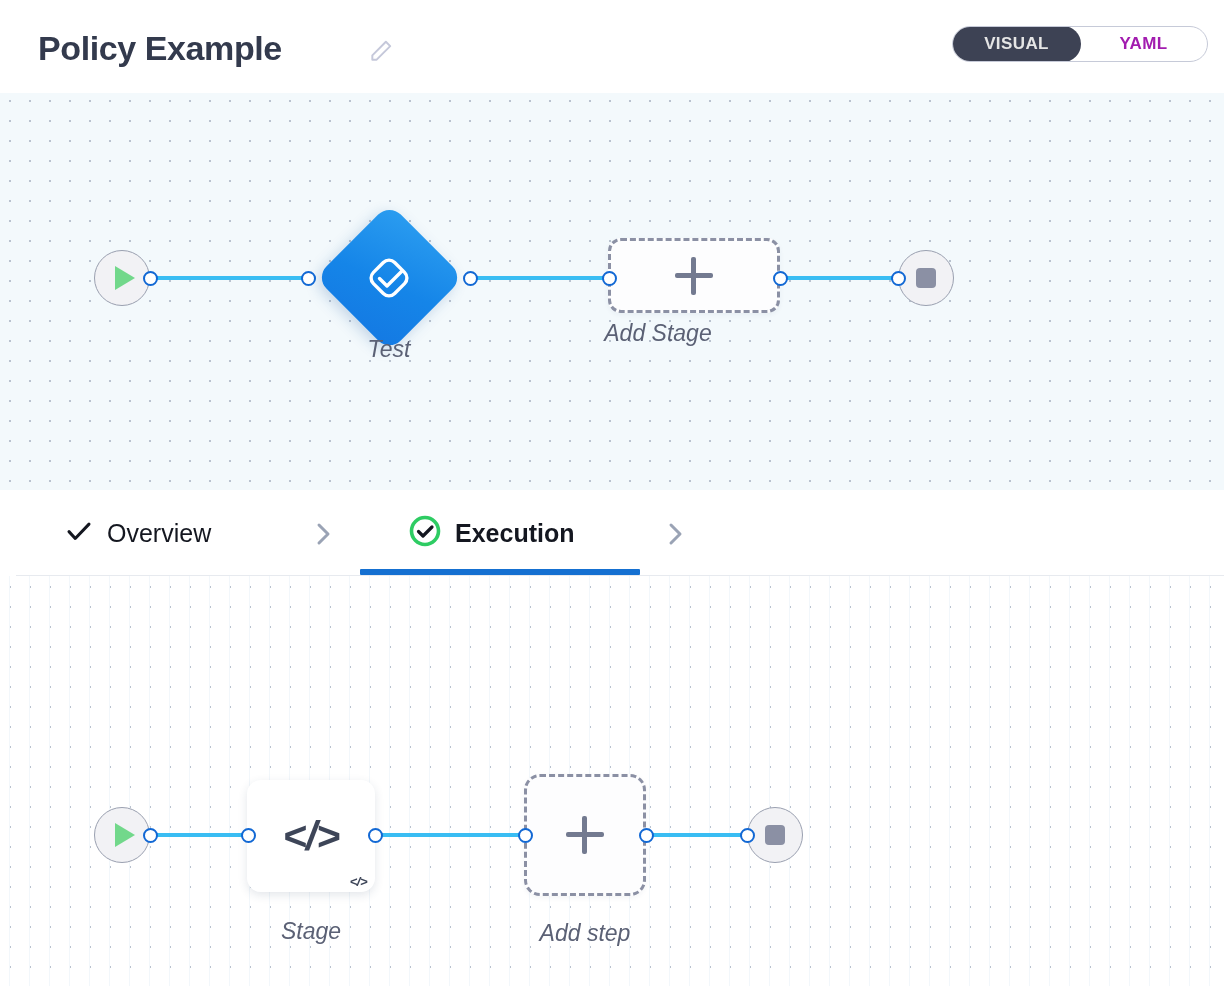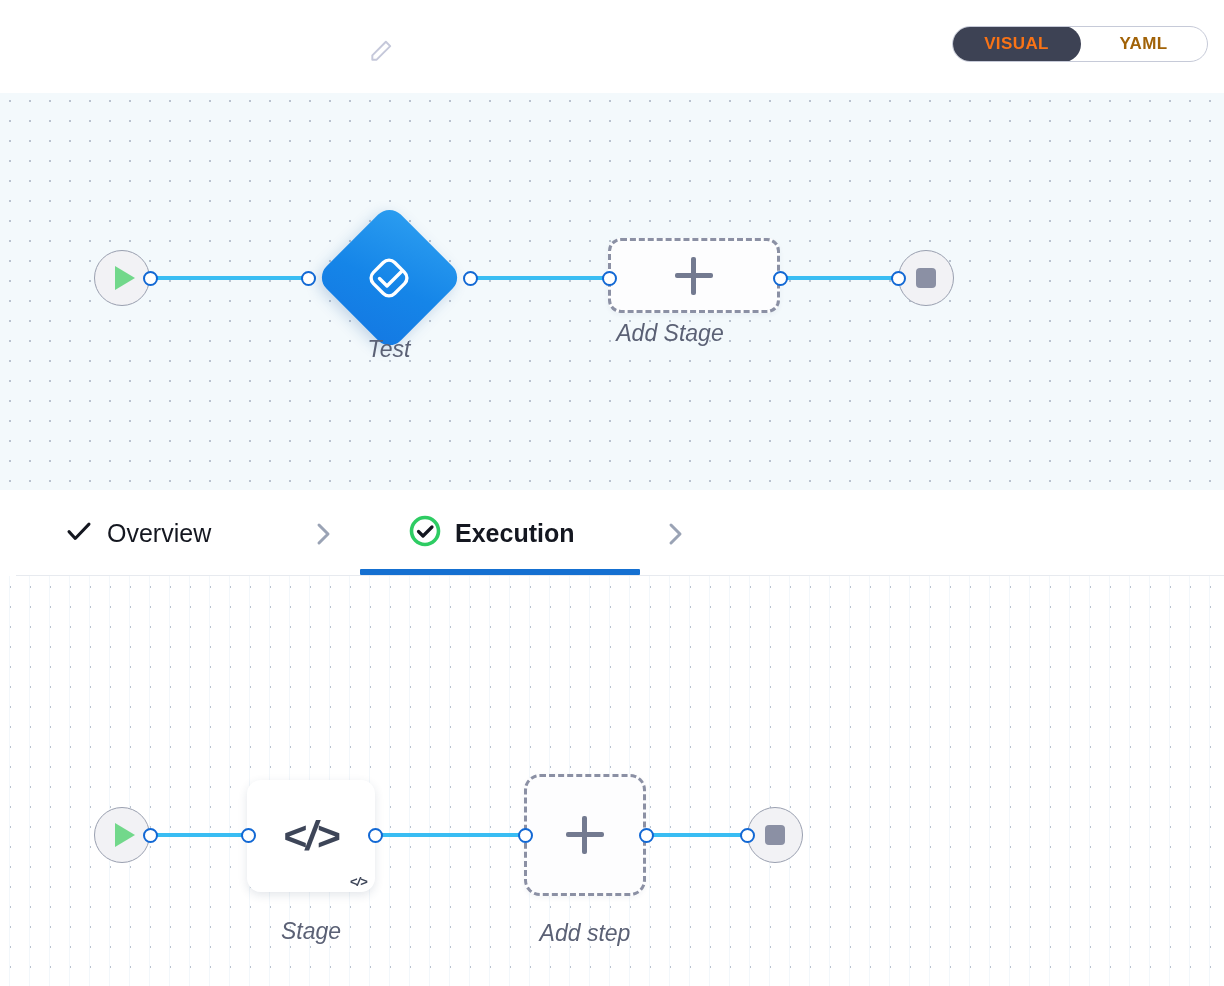--- a/index.html
+++ b/index.html
@@ -66,25 +66,25 @@
     justify-content: center;
     font-size: 17px;
     font-weight: bold;
     letter-spacing: 0.4px;
     cursor: pointer;
     border-radius: 18px;
     margin: -1px;
   }
   .mode-seg.active {
     background: #3d4254;
-    color: #f97316;
+    color: #e5e5e5;
   }
   .mode-seg.inactive {
     background: transparent;
-    color: #a16207;
+    color: #a21caf;
   }
 
   
   .canvas {
     position: absolute;
     left: 0;
     width: 1224px;
     box-sizing: border-box;
     font-style: italic;
   }
@@ -279,20 +279,21 @@
     top: 50%;
     transform: translateY(-50%);
     width: 18px;
     height: 30px;
   }
 </style>
 </head>
 <body>
 
 <div class="header">
+  <h1 class="page-title">Policy Example</h1>
 
   <span class="edit-pencil">
     <svg width="26" height="26" viewBox="0 0 24 24" fill="none" stroke="#c5c8da" stroke-width="1.8" stroke-linecap="round" stroke-linejoin="round">
       <path d="M16.5 3.5l4 4L8 20H4v-4z"></path>
     </svg>
   </span>
 
   <div class="mode-toggle">
     <div class="mode-seg active">VISUAL</div>
     <div class="mode-seg inactive">YAML</div>
@@ -322,21 +323,21 @@
       </svg>
     </span>
   </div>
   <div class="node-label" style="left:315px; top:243px; width:148px;">Test</div>
   <div class="port" style="left:463px; top:178px;"></div>
 
   <div class="port" style="left:602px; top:178px;"></div>
   <div class="node add-box" style="left:608px; top:145px; width:172px; height:75px; border-radius:13px;">
     <div class="plus"></div>
   </div>
-  <div class="node-label" style="left:584px; top:227px; width:172px;">Add Stage</div>
+  <div class="node-label" style="left:572px; top:227px; width:172px;">Add Stage</div>
   <div class="port" style="left:773px; top:178px;"></div>
 
   <div class="port" style="left:891px; top:178px;"></div>
   <div class="node" style="left:898px; top:157px;">
     <div class="terminal">
       <div class="stop-sq"></div>
     </div>
   </div>
 </div>
 

